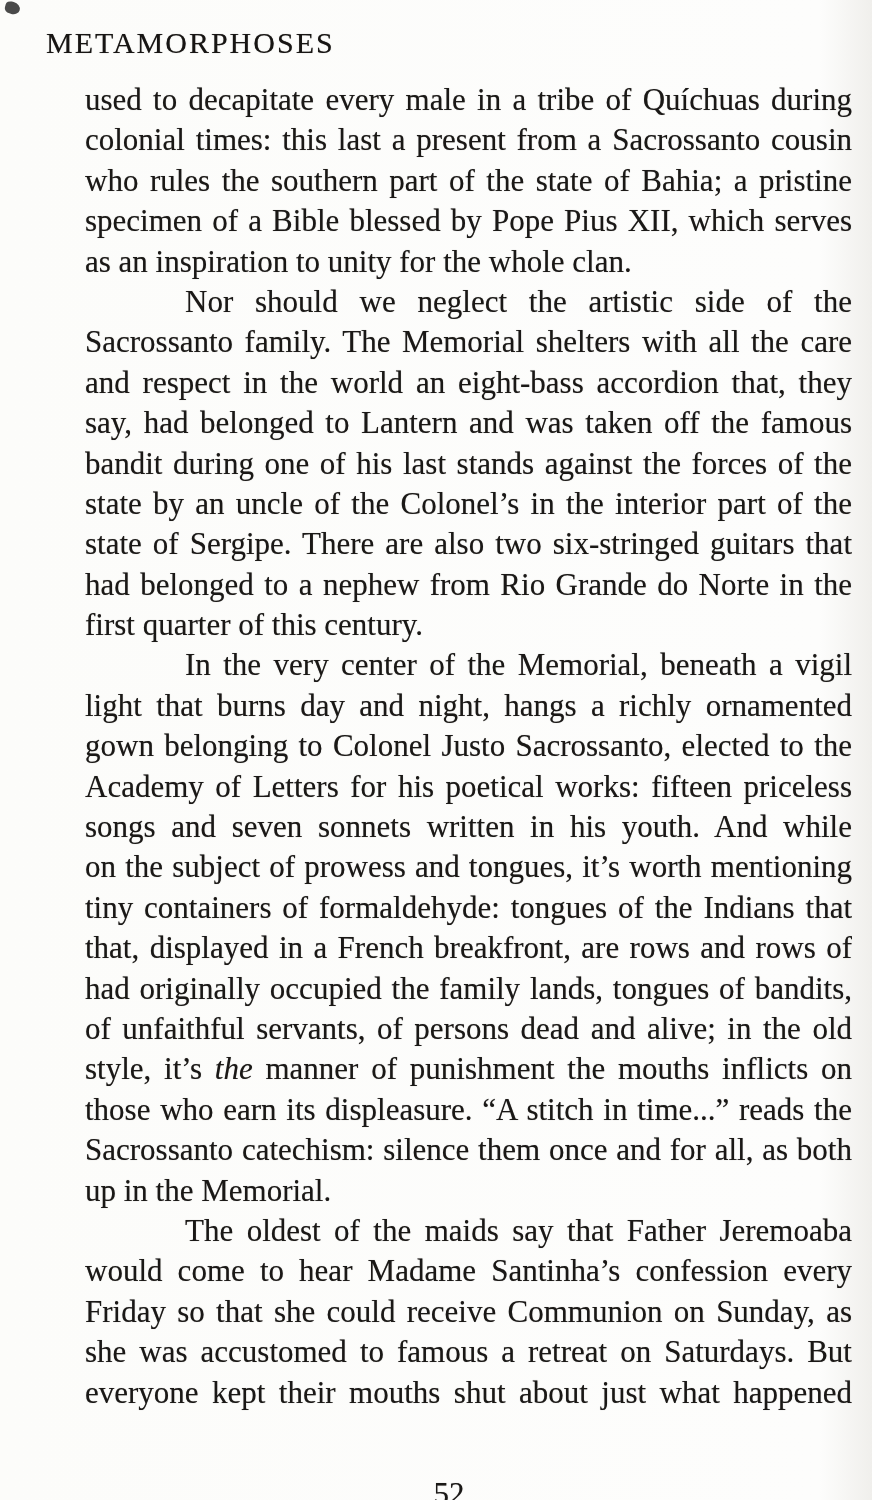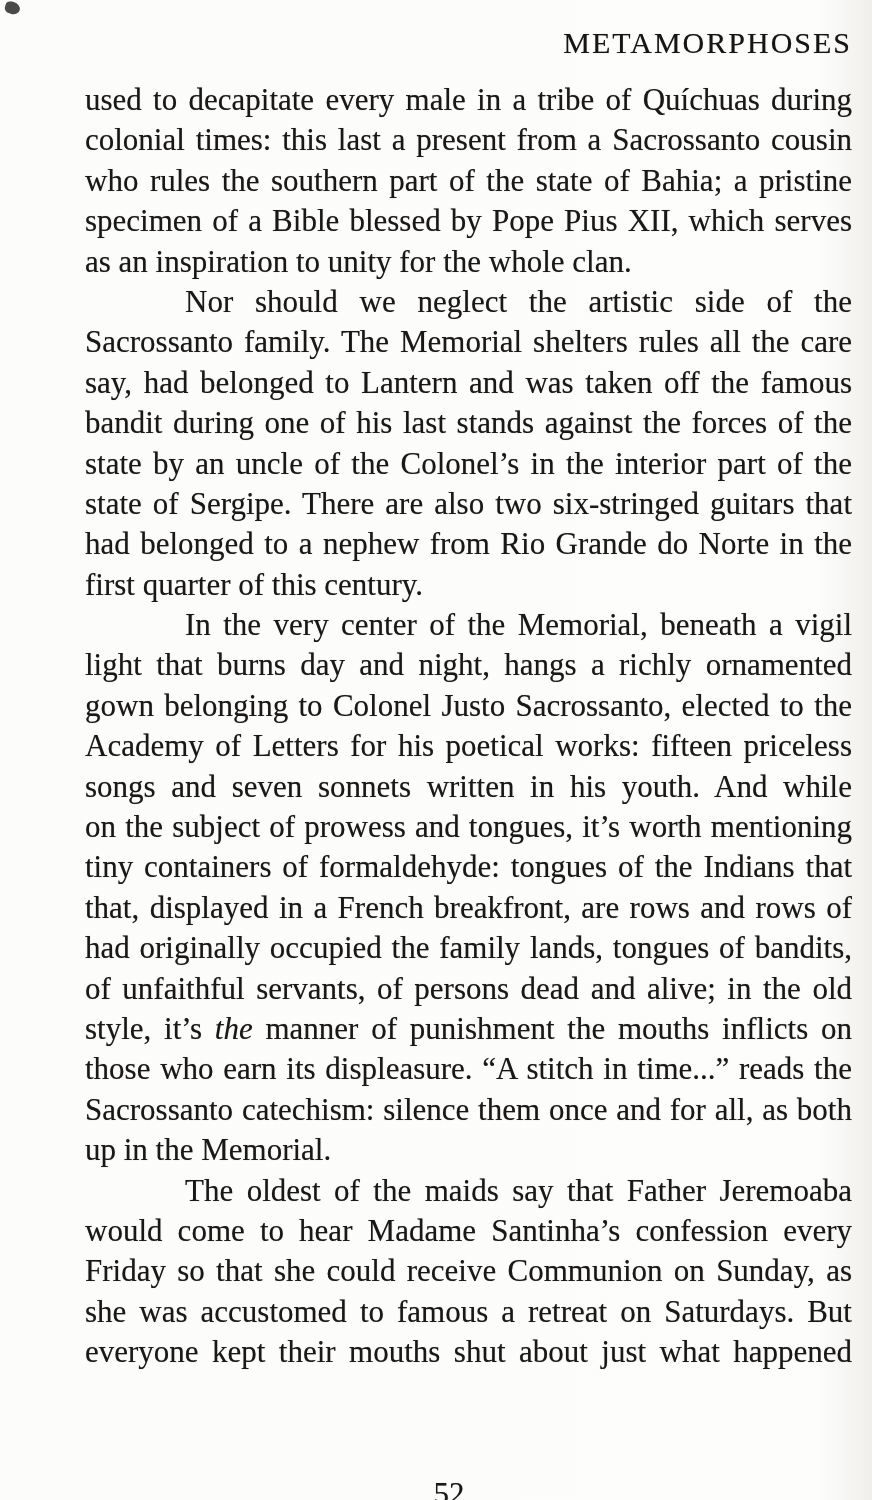--- a/index.html
+++ b/index.html
@@ -28,21 +28,21 @@
     border-radius: 40% 60% 55% 45%;
     transform: rotate(15deg);
     opacity: 0.85;
   }
   .title {
     position: absolute;
     top: 26px;
     left: 46px;
     width: 806px;
     margin: 0;
-    text-align: right;
+    text-align: left;
     font-size: 30px;
     font-weight: normal;
     letter-spacing: 2px;
     color: #171513;
     text-shadow: 0 0 0.7px rgba(25,22,20,0.55);
   }
   .textblock {
     position: absolute;
     top: 80px;
     left: 46px;
@@ -81,21 +81,22 @@
 
   <h1 class="title">METAMORPHOSES</h1>
 
   <div class="textblock">
     <div class="line">used to decapitate every male in a tribe of Quíchuas during</div>
     <div class="line">colonial times: this last a present from a Sacrossanto cousin</div>
     <div class="line">who rules the southern part of the state of Bahia; a pristine</div>
     <div class="line">specimen of a Bible blessed by Pope Pius XII, which serves</div>
     <div class="line para-end">as an inspiration to unity for the whole clan.</div>
     <div class="line indent">Nor should we neglect the artistic side of the</div>
-    <div class="line">Sacrossanto family. The Memorial shelters rules all the care</div>
+    <div class="line">Sacrossanto family. The Memorial shelters with all the care</div>
+    <div class="line">and respect in the world an eight-bass accordion that, they</div>
     <div class="line">say, had belonged to Lantern and was taken off the famous</div>
     <div class="line">bandit during one of his last stands against the forces of the</div>
     <div class="line">state by an uncle of the Colonel’s in the interior part of the</div>
     <div class="line">state of Sergipe. There are also two six-stringed guitars that</div>
     <div class="line">had belonged to a nephew from Rio Grande do Norte in the</div>
     <div class="line para-end">first quarter of this century.</div>
     <div class="line indent">In the very center of the Memorial, beneath a vigil</div>
     <div class="line">light that burns day and night, hangs a richly ornamented</div>
     <div class="line">gown belonging to Colonel Justo Sacrossanto, elected to the</div>
     <div class="line">Academy of Letters for his poetical works: fifteen priceless</div>

